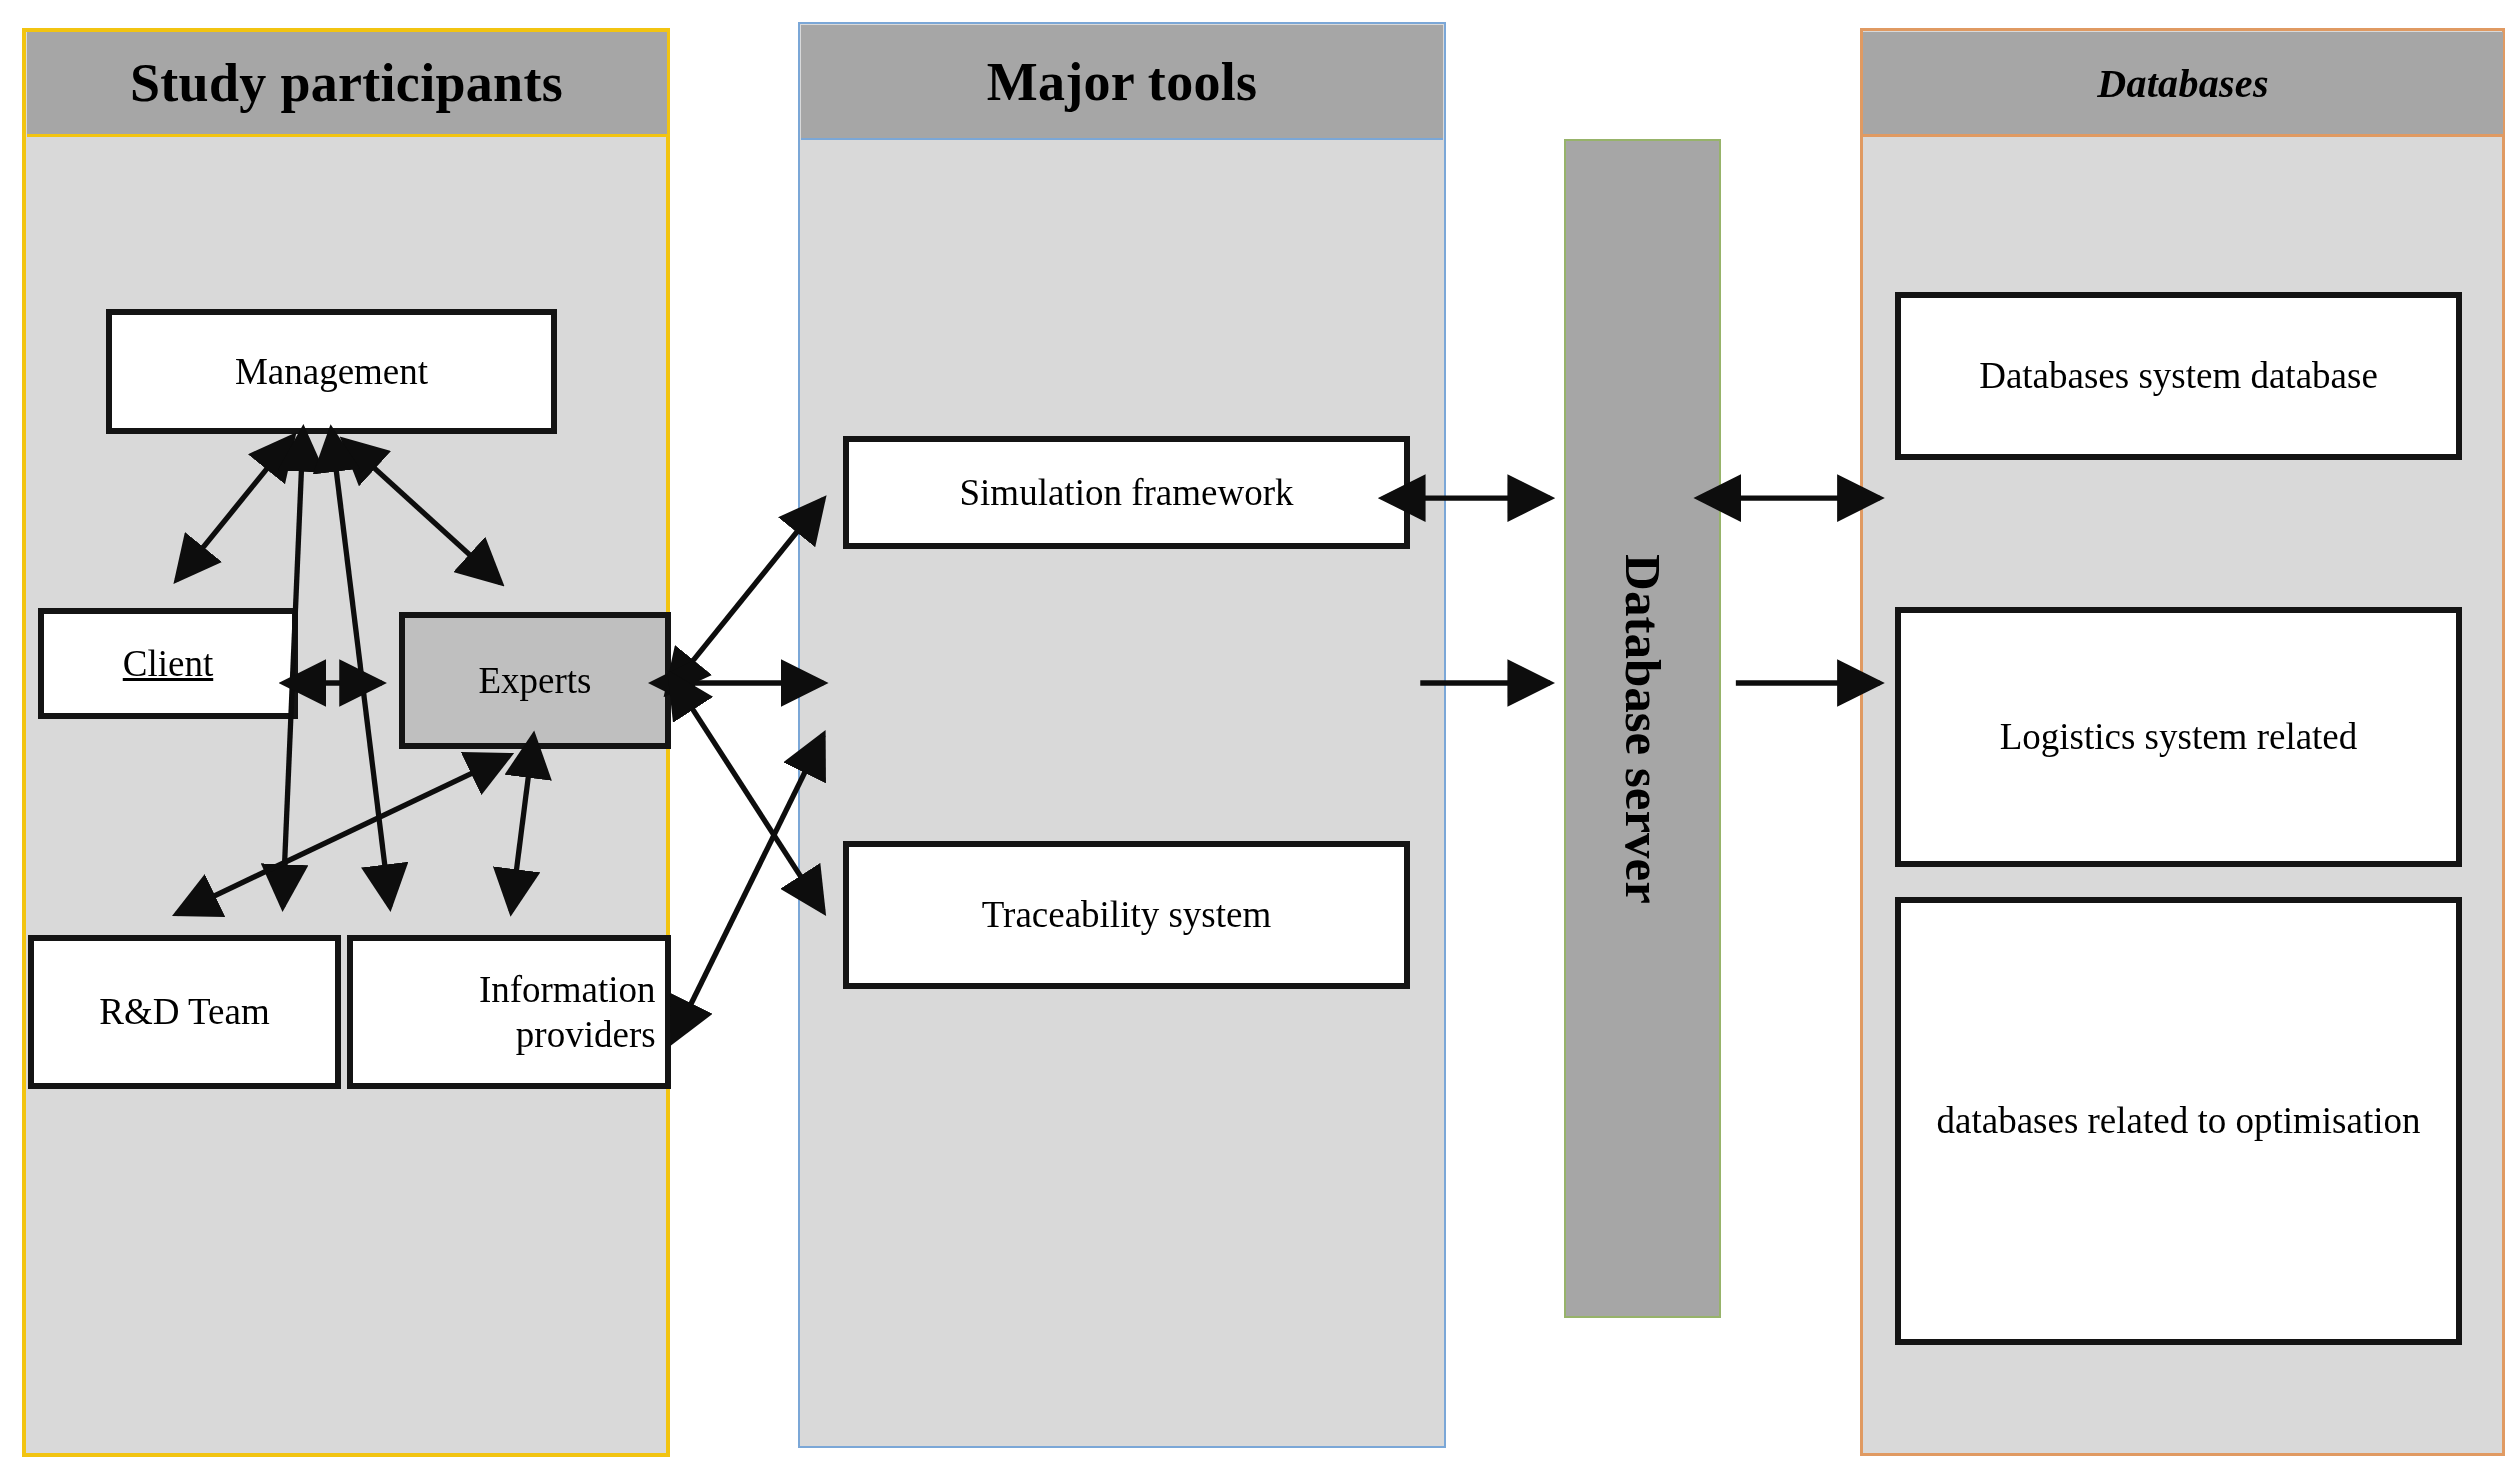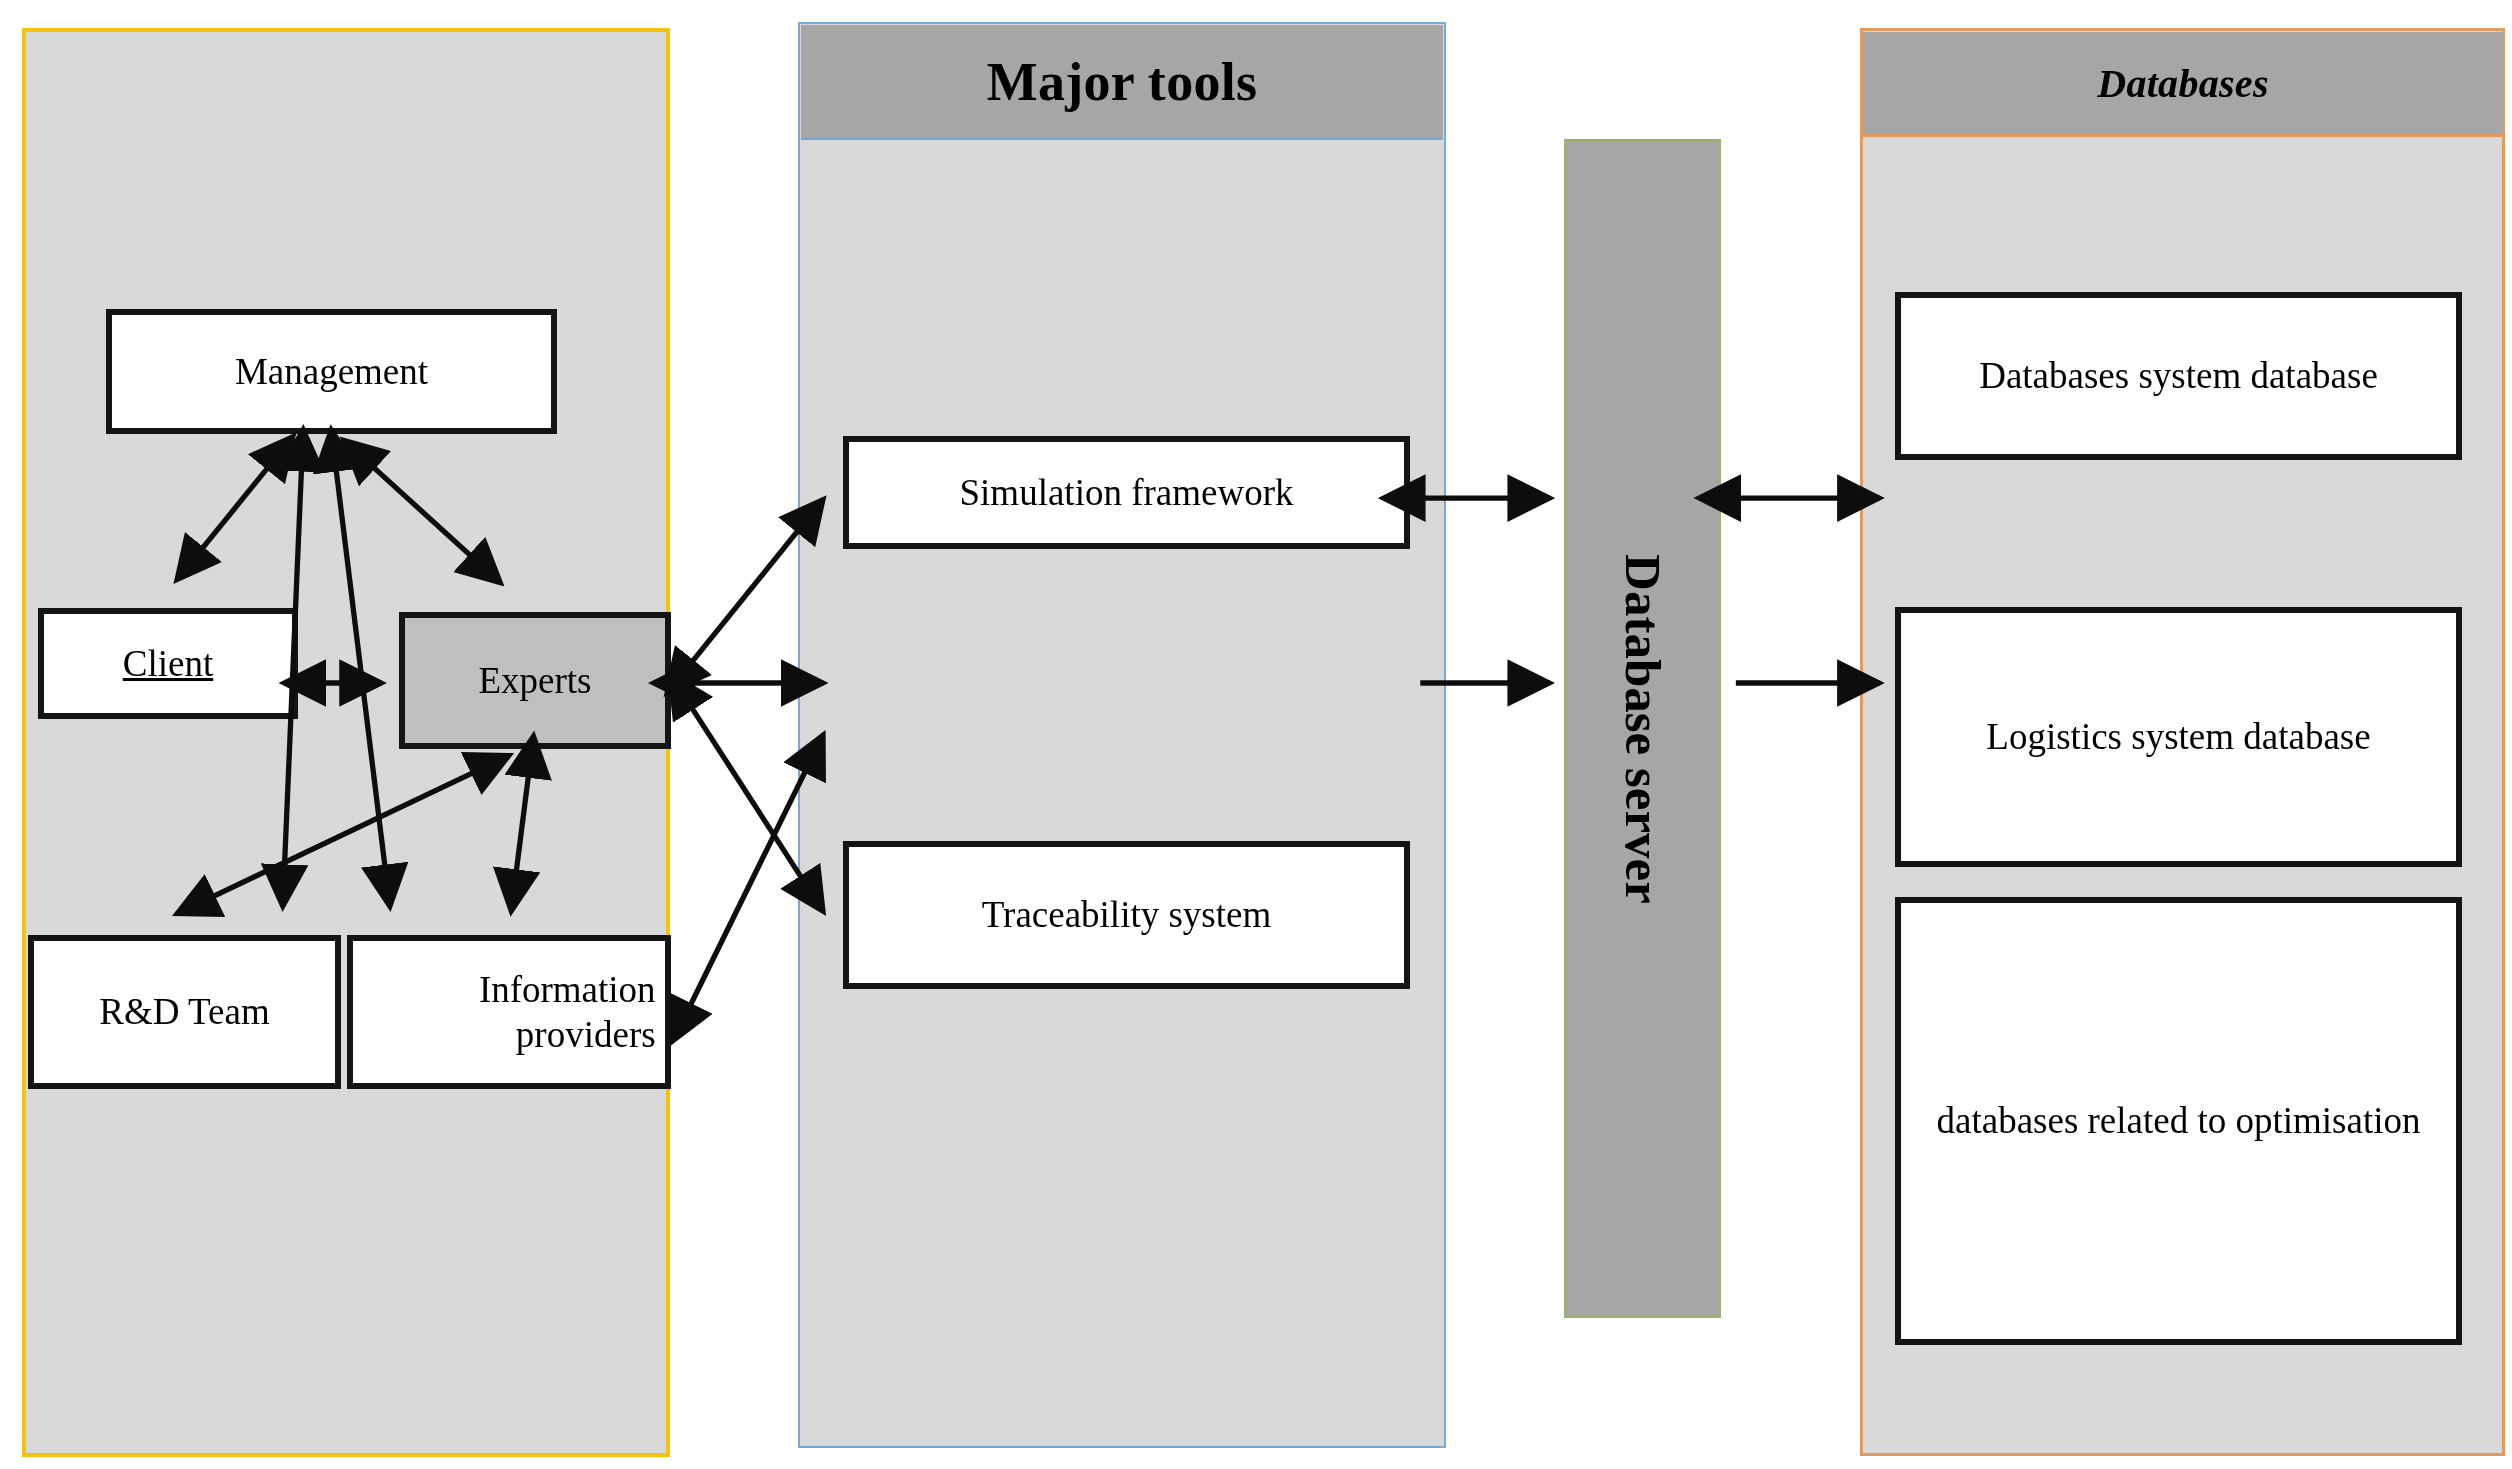--- a/index.html
+++ b/index.html
@@ -131,20 +131,21 @@
     z-index: 9;
     pointer-events: none;
   }
 </style>
 </head>
 <body>
 
 <div id="diagram">
 
   <div class="panel" id="panel-participants"></div>
+  <div class="panel-header" id="header-participants">Study participants</div>
 
   <div class="panel" id="panel-tools"></div>
   <div class="panel-header" id="header-tools">Major tools</div>
 
   <div class="panel" id="panel-databases"></div>
   <div class="panel-header" id="header-databases">Databases</div>
 
   <svg id="arrow-layer" viewBox="0 0 4266 2495" xmlns="http://www.w3.org/2000/svg">
     <defs>
       <marker id="ah" markerWidth="9" markerHeight="9" refX="8" refY="4.5" orient="auto" markerUnits="strokeWidth">
@@ -202,18 +203,18 @@
 
 
   <div class="node" id="node-traceability">Traceability system</div>
 
   <div id="node-db-server">
     <span class="vlabel">Database server</span>
   </div>
 
   <div class="node" id="node-db-packaging">Databases system database</div>
 
-  <div class="node" id="node-db-logistics">Logistics system database</div>
+  <div class="node" id="node-db-logistics">Logistics system related</div>
 
   <div class="node" id="node-db-optimisation">databases related to optimisation</div>
 
 </div>
 
 
 </body></html>

